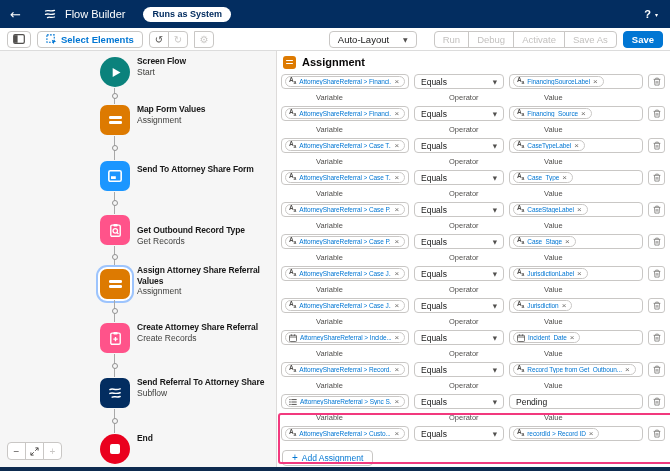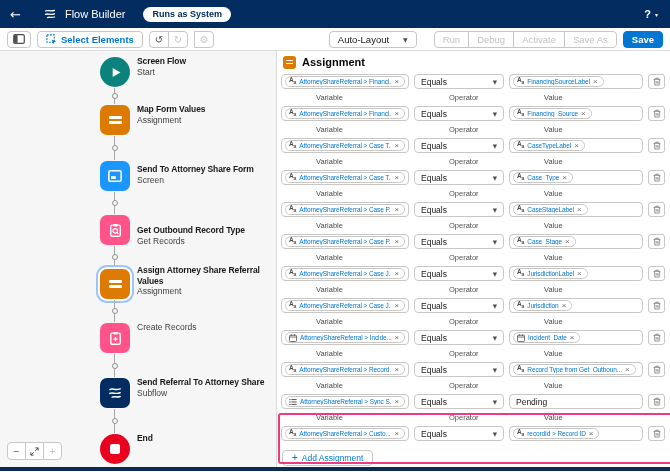--- a/index.html
+++ b/index.html
@@ -175,21 +175,20 @@
         <div class="conn" style="top:85px;height:24px"></div>
         <div class="conn-dot" style="top:94px"></div>
         <span style2="" class="node-icon square" style="top:110px;background:#1B96FF">
           <svg width="16" height="16" viewBox="0 0 14 14">
             <rect x="1.6" y="2.4" width="10.8" height="9.2" rx="1.3" fill="none" stroke="#fff" stroke-width="1.4"></rect>
             <rect x="3.5" y="7.2" width="4.2" height="2.4" fill="#fff"></rect>
           </svg>
         </span>
         <div class="ntext" style="top:113px">
       <div class="t">Send To Attorney Share Form</div>
-      <div class="s">Screen</div>
     </div>
         <div class="conn" style="top:141px;height:22px"></div>
         <div class="conn-dot" style="top:149px"></div>
         <span style2="" class="node-icon square" style="top:164px;background:#FF538A">
           <svg width="15" height="15" viewBox="0 0 14 14">
             <rect x="2.6" y="2" width="8.8" height="10.4" rx="1.2" fill="none" stroke="#fff" stroke-width="1.3"></rect>
             <rect x="5" y="0.9" width="4" height="2.3" rx="0.8" fill="#fff"></rect>
             <circle cx="6.8" cy="7.3" r="2.1" fill="none" stroke="#fff" stroke-width="1.2"></circle>
             <path d="M8.3 8.8 9.8 10.3" stroke="#fff" stroke-width="1.2"></path>
           </svg>
@@ -213,20 +212,21 @@
         <div class="conn" style="top:249px;height:22px"></div>
         <div class="conn-dot" style="top:257px"></div>
         <span style2="" class="node-icon square" style="top:272px;background:#FF538A">
           <svg width="15" height="15" viewBox="0 0 14 14">
             <rect x="2.6" y="2" width="8.8" height="10.4" rx="1.2" fill="none" stroke="#fff" stroke-width="1.3"></rect>
             <rect x="5" y="0.9" width="4" height="2.3" rx="0.8" fill="#fff"></rect>
             <path d="M7 5.6v4M5 7.6h4" stroke="#fff" stroke-width="1.3"></path>
           </svg>
         </span>
         <div class="ntext" style="top:271px">
+      <div class="t">Create Attorney Share Referral</div>
       <div class="s">Create Records</div>
     </div>
         <div class="conn" style="top:303px;height:23px"></div>
         <div class="conn-dot" style="top:311.5px"></div>
         <span style2="" class="node-icon square" style="top:327px;background:#032D60">
           <svg width="16" height="16" viewBox="0 0 14 14">
             <g fill="none" stroke="#fff" stroke-width="1.3" stroke-linecap="round">
               <path d="M2.5 4 C5 2.6, 7 5, 11.5 3.4"></path>
               <path d="M2.5 7.4 C5 6, 7 8.4, 11.5 6.8"></path>
               <path d="M4.5 10.6 C6.5 9.4, 8 11.2, 11.5 10"></path>

